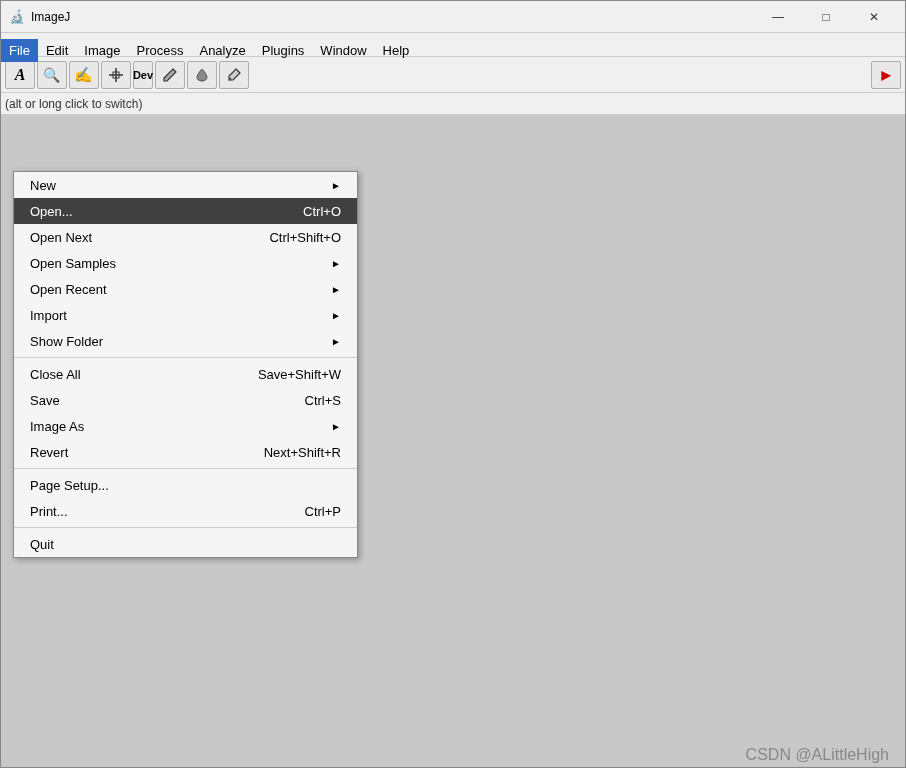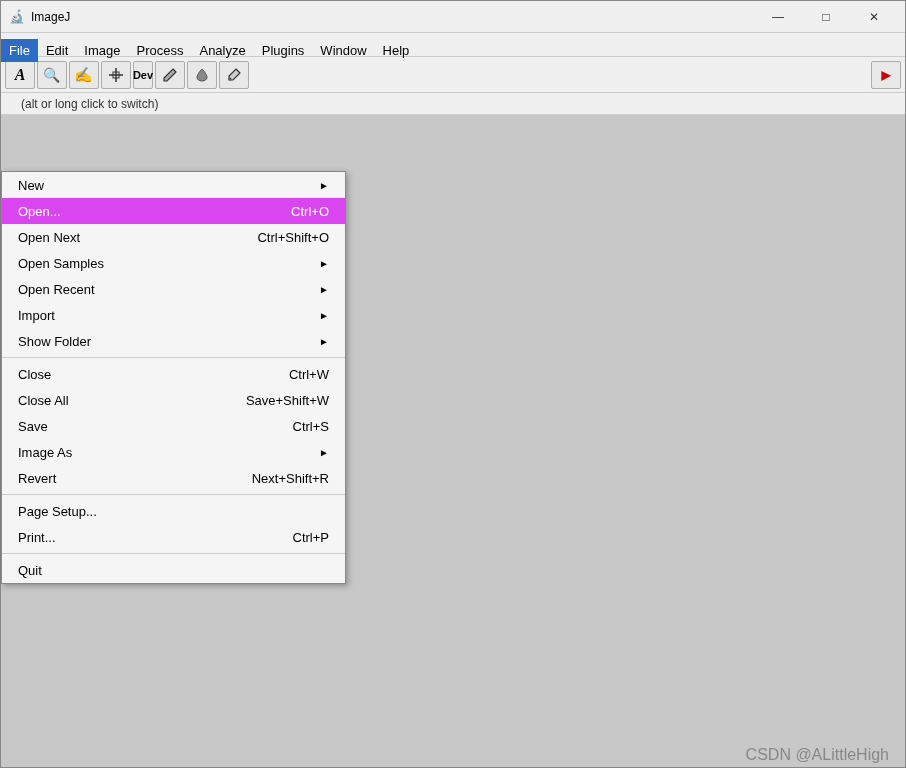--- a/index.html
+++ b/index.html
@@ -102,45 +102,45 @@
       font-weight: bold;
       width: 20px;
     }
 
     
     .status-bar {
       background: #f0f0f0;
       height: 22px;
       display: flex;
       align-items: center;
-      padding: 0 20px;
+      padding: 0 4px;
       border-bottom: 1px solid #ccc;
       font-size: 12px;
       color: #333;
     }
     .dropdown-menu {
       position: absolute;
       top: 56px; 
-      left: 0;
+      left: 12px;
       width: 345px;
       background: #f5f5f5;
       border: 1px solid #888;
       box-shadow: 2px 2px 6px rgba(0,0,0,0.3);
       z-index: 200;
     }
     .dropdown-item {
       display: flex;
       align-items: center;
       justify-content: space-between;
       padding: 5px 16px 5px 16px;
       cursor: pointer;
       white-space: nowrap;
       min-height: 26px;
     }
-    .dropdown-item.highlighted { background: #d946ef; color: #fff; }
+    .dropdown-item.highlighted { background: #404040; color: #fff; }
     .dropdown-item .shortcut {
       color: inherit;
       font-size: 13px;
       margin-left: 20px;
     }
     .dropdown-item .arrow {
       font-size: 10px;
     }
     .dropdown-separator {
       height: 1px;
@@ -266,24 +266,20 @@
         <span class="arrow">►</span>
       </div>
 
       <div class="dropdown-item">
         <span class="dropdown-item-label">Show Folder</span>
         <span class="arrow">►</span>
       </div>
 
       <div class="dropdown-separator"></div>
 
-      <div class="dropdown-item">
-        <span class="dropdown-item-label">Close</span>
-        <span class="shortcut">Ctrl+W</span>
-      </div>
 
       <div class="dropdown-item">
         <span class="dropdown-item-label">Close All</span>
         <span class="shortcut">Save+Shift+W</span>
       </div>
 
       <div class="dropdown-item">
         <span class="dropdown-item-label">Save</span>
         <span class="shortcut">Ctrl+S</span>
       </div>

